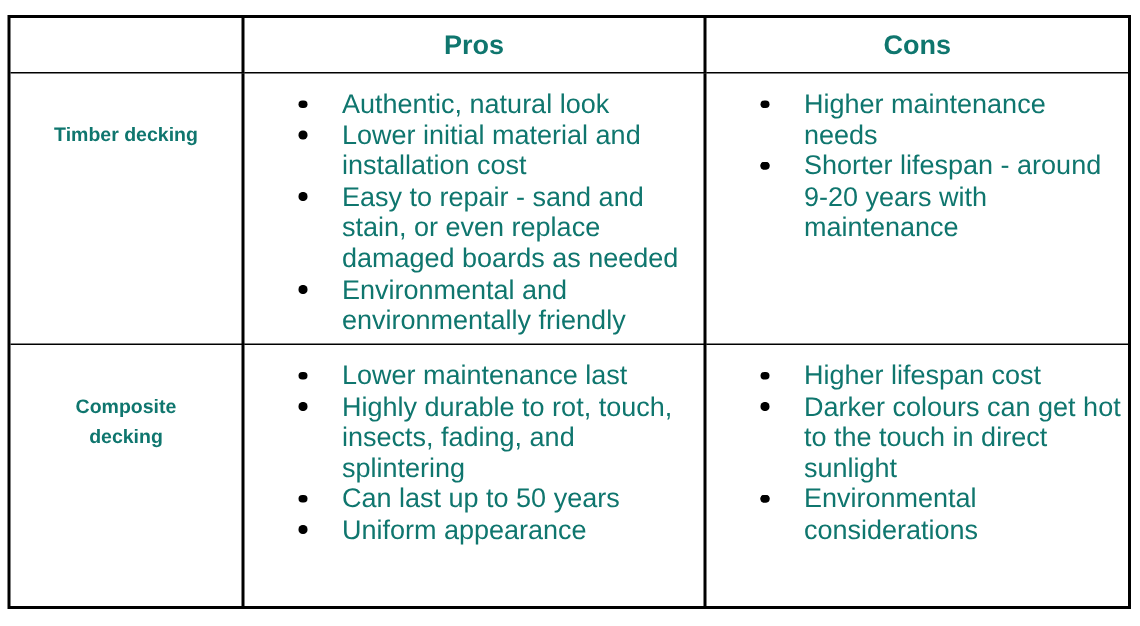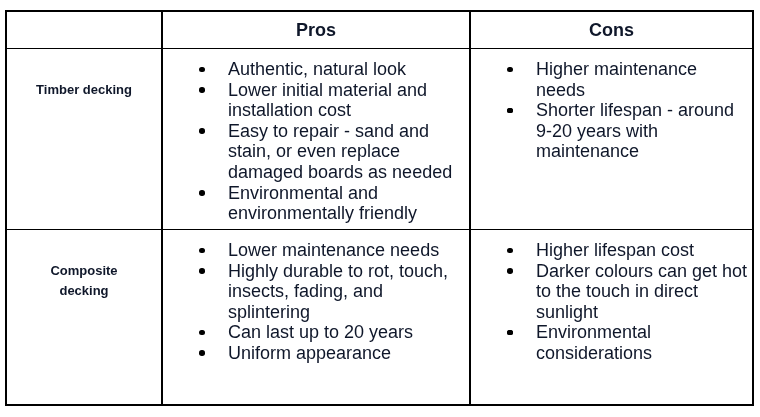--- a/index.html
+++ b/index.html
@@ -2,21 +2,21 @@
 <html><head>
 <meta charset="utf-8">
 <style>
   html, body { margin: 0; padding: 0; background: #ffffff; }
   .canvas {
     position: relative;
     width: 760px;
     height: 417px;
     background: #ffffff;
     font-family: "Liberation Sans", sans-serif;
-    color: #0f172a;
+    color: #0f766e;
     overflow: hidden;
   }
   .grid {
     position: absolute;
     left: 5px;
     top: 10px;
     width: 749px;
     height: 396px;
     box-sizing: border-box;
     border: 2px solid #000000;
@@ -102,25 +102,25 @@
 maintenance</span></li>
       </ul>
     </div>
 
     <div class="cell bR labelCell">
       <span>Composite
 decking</span>
     </div>
     <div class="cell bR listCell">
       <ul class="blist">
-        <li><span class="bullet"></span><span>Lower maintenance needs</span></li>
+        <li><span class="bullet"></span><span>Lower maintenance last</span></li>
         <li><span class="bullet"></span><span>Highly durable to rot, touch,
 insects, fading, and
 splintering</span></li>
-        <li><span class="bullet"></span><span>Can last up to 20 years</span></li>
+        <li><span class="bullet"></span><span>Can last up to 50 years</span></li>
         <li><span class="bullet"></span><span>Uniform appearance</span></li>
       </ul>
     </div>
     <div class="cell listCell">
       <ul class="blist">
         <li><span class="bullet"></span><span>Higher lifespan cost</span></li>
         <li><span class="bullet"></span><span>Darker colours can get hot
 to the touch in direct
 sunlight</span></li>
         <li><span class="bullet"></span></li>

